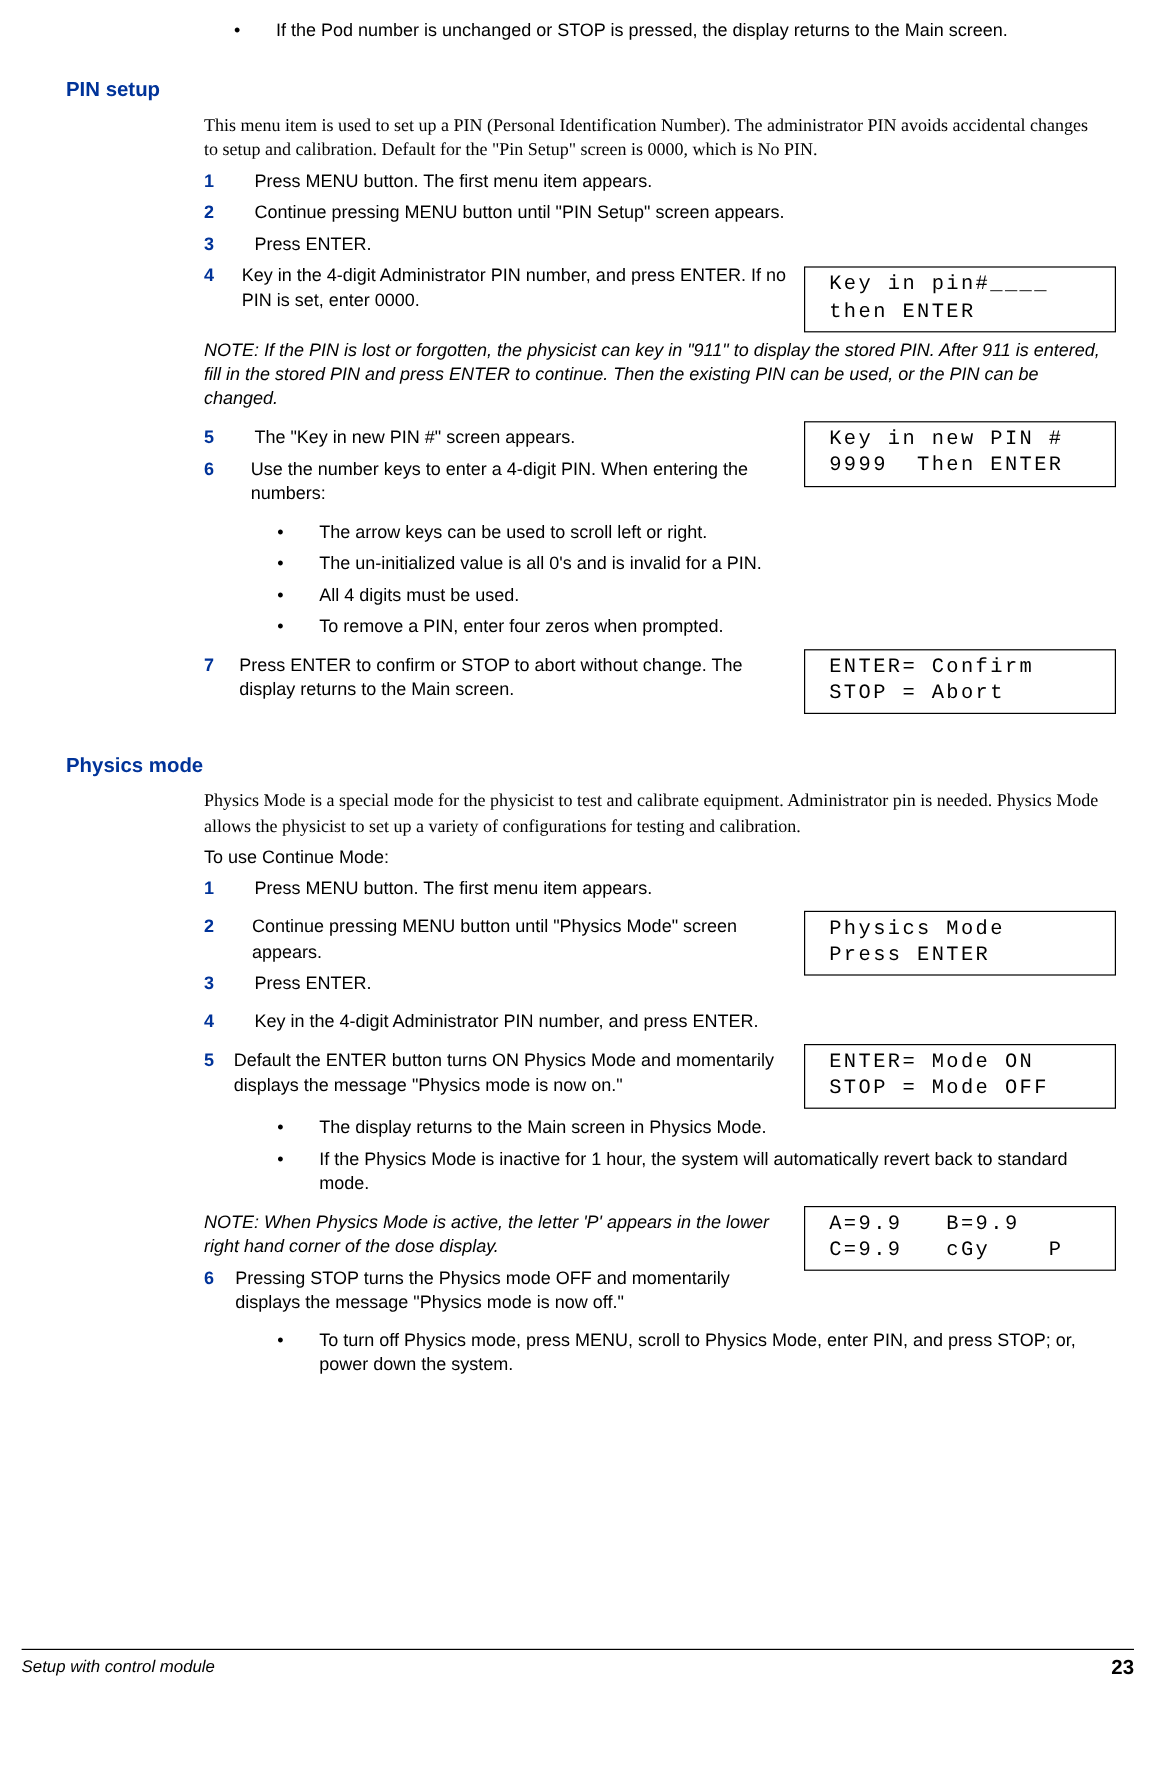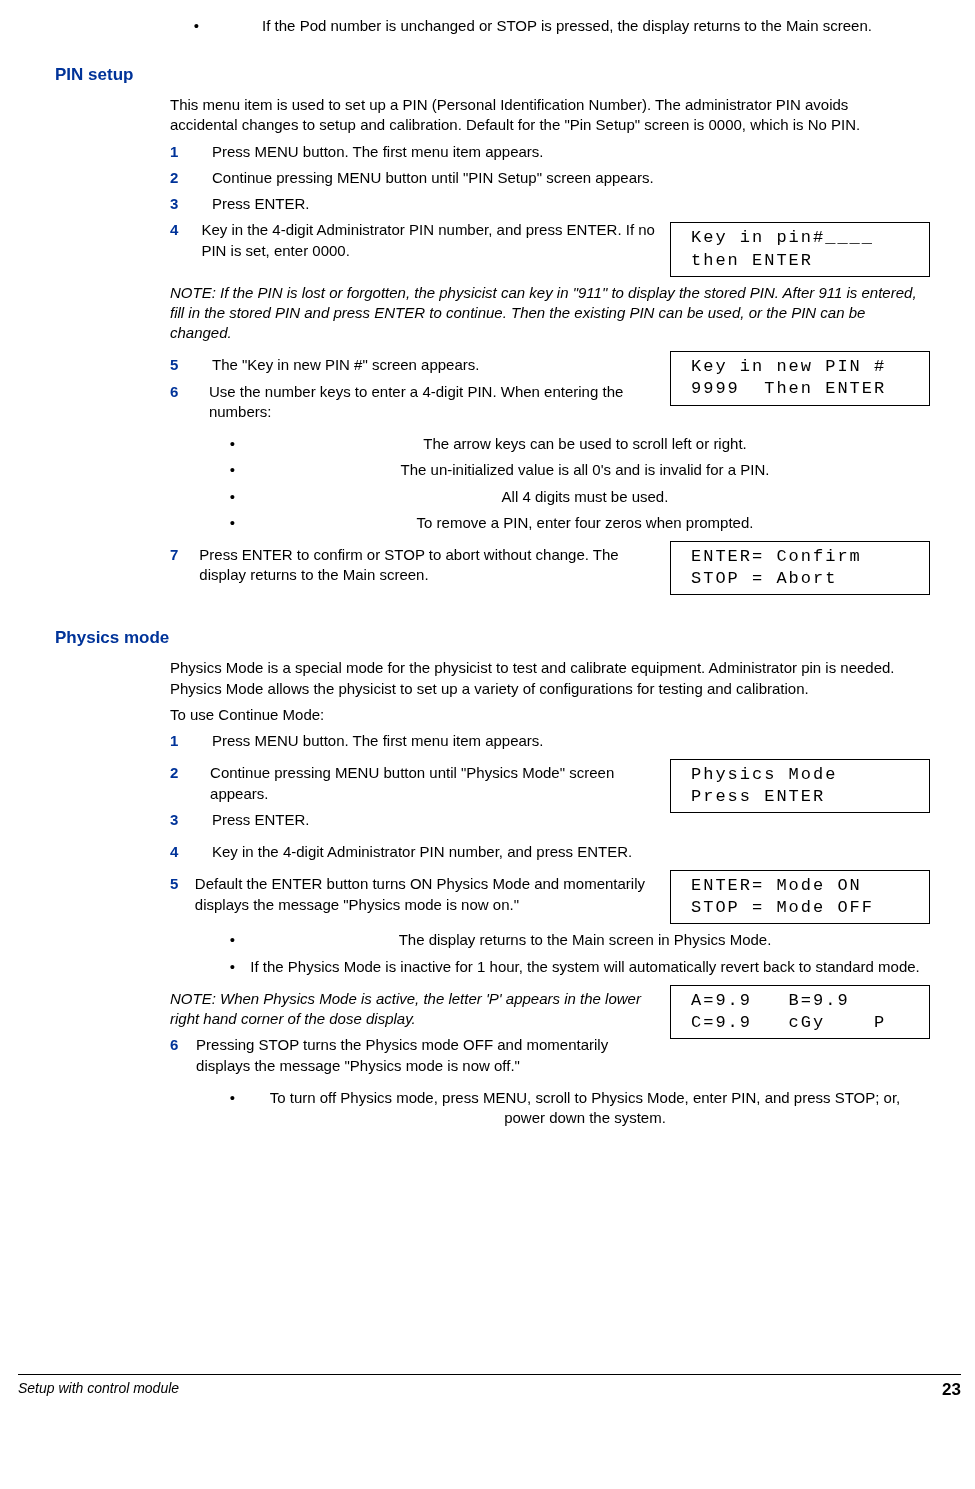--- a/index.html
+++ b/index.html
@@ -22,20 +22,21 @@
     color: #003399;
     font-weight: bold;
     font-size: 17px;
     margin: 28px 0 8px 0;
   }
   .body-para {
     margin: 6px 0 6px 115px;
   }
   .body-para-intro {
     margin: 6px 0 6px 115px;
+    font-family: Liberation Serif, serif;
   }
   ol.num-list {
     list-style: none;
     margin: 0 0 0 115px;
     padding: 0;
   }
   ol.num-list > li {
     display: flex;
     margin: 6px 0;
   }
@@ -53,22 +54,21 @@
     margin: 2px 0 2px 160px;
     padding: 0;
   }
   ul.bullet-list-outer {
     list-style: none;
     margin: 0 0 0 124px;
     padding: 0;
   }
   ul.bullet-list li, ul.bullet-list-outer li {
     display: flex;
-    margin: 6px 0;
-    text-align: center;
+    margin: 6px 16px;
   }
   ul.bullet-list li::before, ul.bullet-list-outer li::before {
     content: "•";
     width: 35px;
     flex-shrink: 0;
   }
   ul.bullet-list li .btext, ul.bullet-list-outer li .btext {
     flex: 1;
   }
   .note {
@@ -95,21 +95,21 @@
     white-space: pre;
     flex-shrink: 0;
     margin-left: auto;
     margin-right: -10px;
     margin-top: 2px;
   }
   .footer {
     position: absolute;
     bottom: 18px;
     left: 18px;
-    right: 14px;
+    right: 30px;
     border-top: 1px solid #000;
     padding-top: 4px;
     display: flex;
     justify-content: space-between;
     font-style: italic;
     font-size: 14px;
   }
   .footer .pg {
     font-style: normal;
     font-weight: bold;

